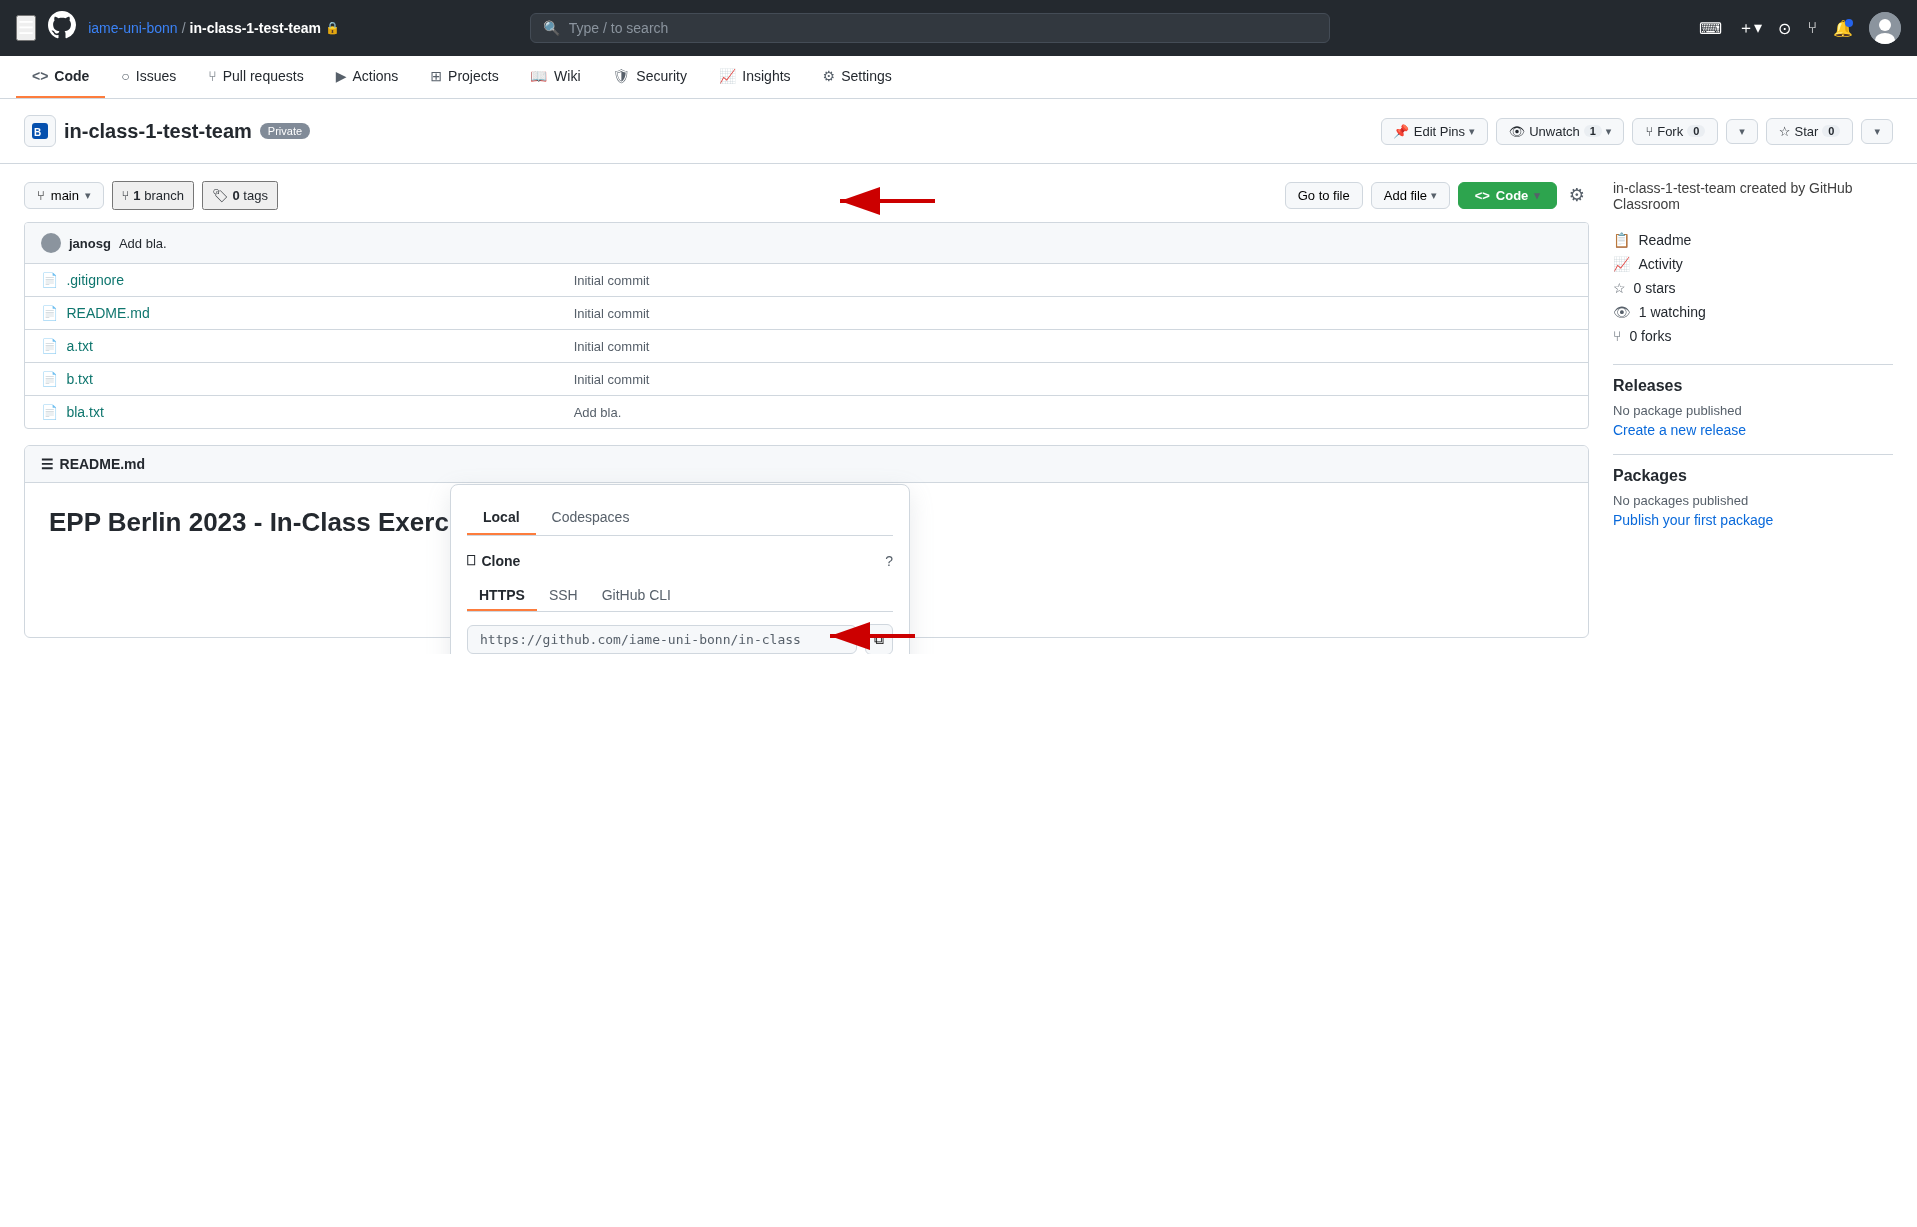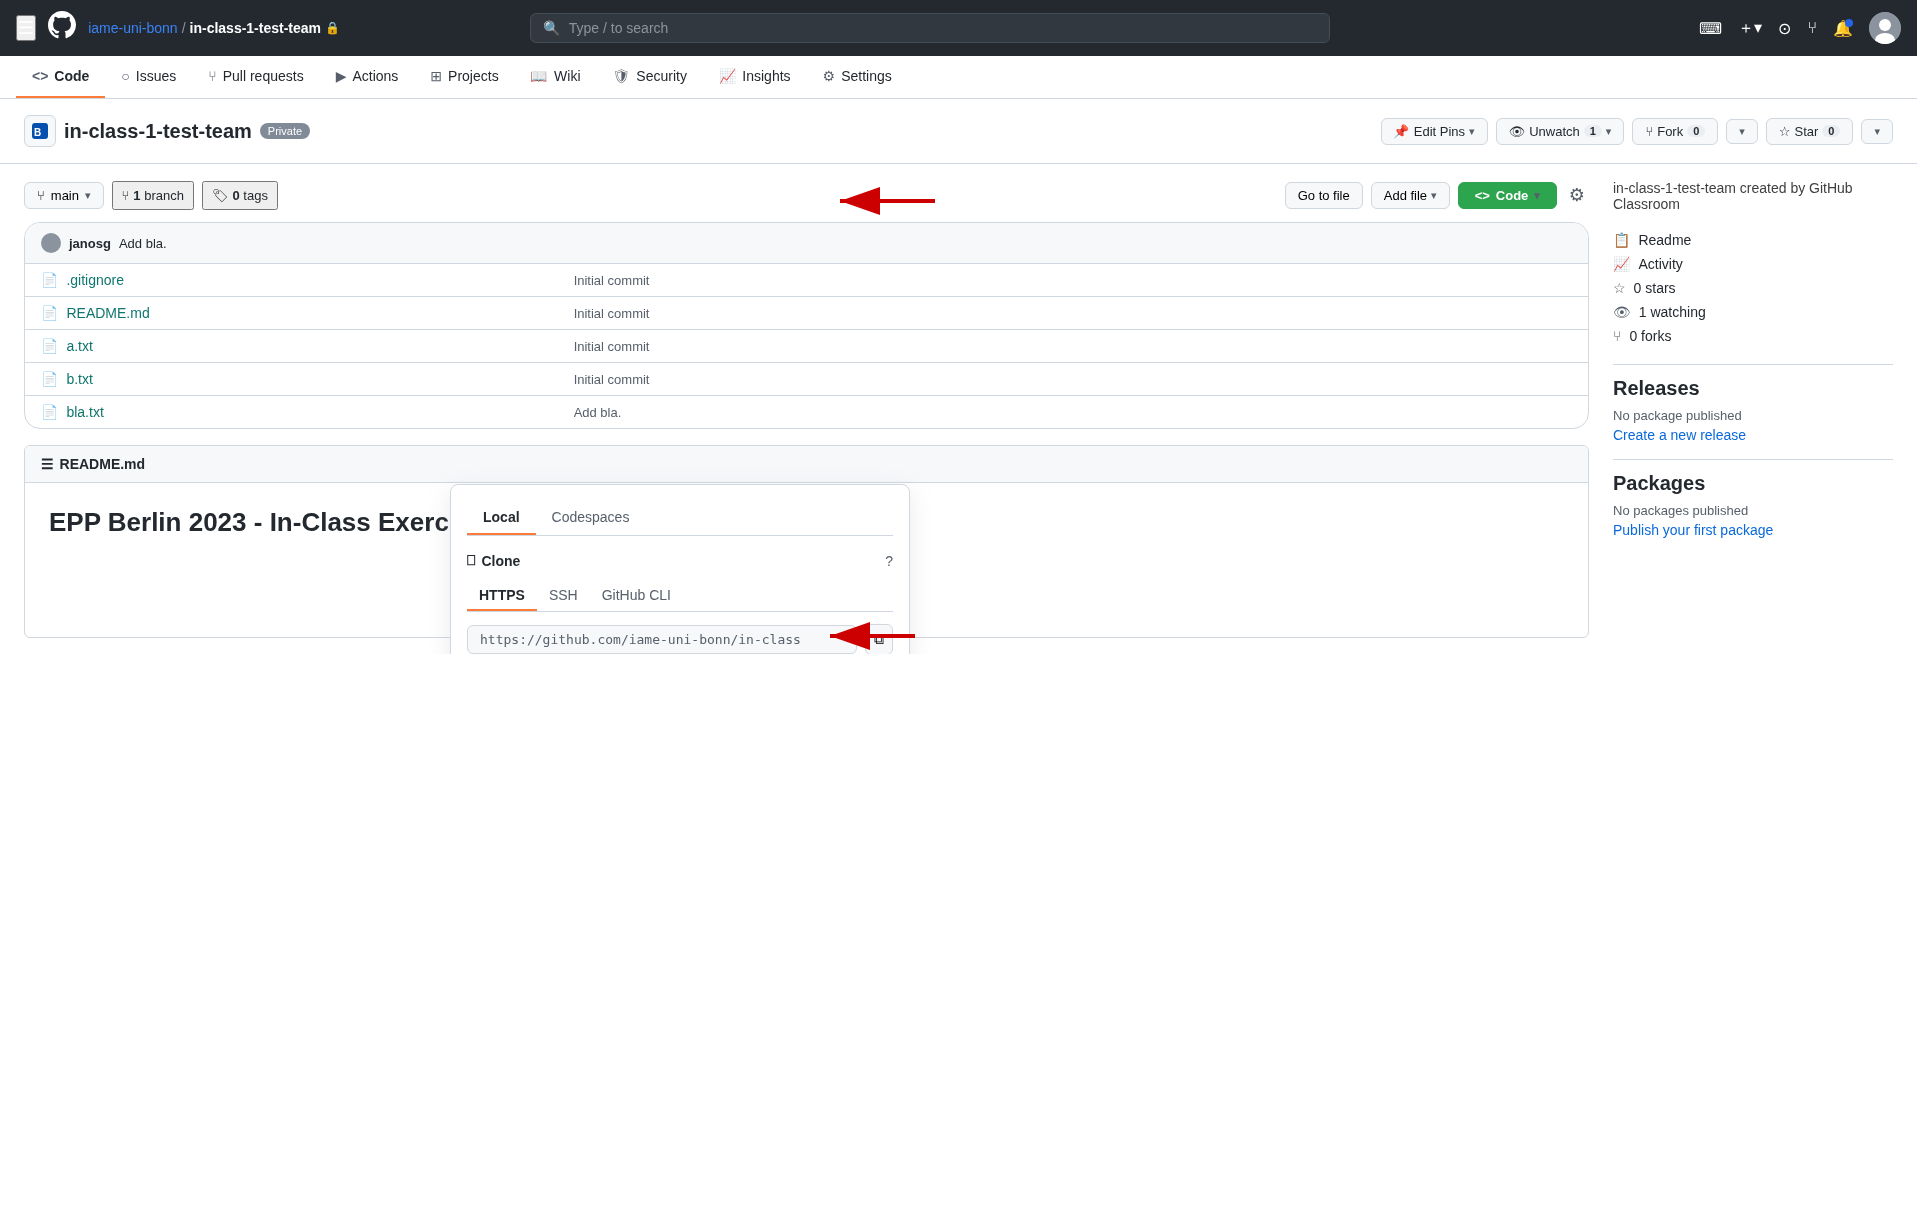--- a/index.html
+++ b/index.html
@@ -70,21 +70,21 @@
       font-size: 13px; cursor: pointer; font-weight: 500;
     }
     .branch-tag-btn { display: flex; align-items: center; gap: 4px; font-size: 13px; color: #24292f; cursor: pointer; padding: 5px 8px; }
     .spacer { flex: 1; }
     .go-to-file-btn { padding: 5px 12px; border: 1px solid #d0d7de; border-radius: 6px; background: #f6f8fa; font-size: 13px; cursor: pointer; }
     .add-file-btn { display: flex; align-items: center; gap: 4px; padding: 5px 12px; border: 1px solid #d0d7de; border-radius: 6px; background: #f6f8fa; font-size: 13px; cursor: pointer; }
     .code-green-btn { display: flex; align-items: center; gap: 6px; padding: 5px 16px; border: 1px solid #2da44e; border-radius: 6px; background: #2da44e; font-size: 13px; cursor: pointer; color: #fff; font-weight: 600; }
     .settings-icon-btn { background: none; border: none; cursor: pointer; color: #57606a; font-size: 18px; padding: 4px; }
 
     
-    .file-table { border: 1px solid #d0d7de; border-radius: 16px; overflow: hidden; margin-bottom: 16px; }
+    .file-table { border: 1px solid #d0d7de; border-radius: 4px; overflow: hidden; margin-bottom: 16px; }
     .commit-row { display: flex; align-items: center; gap: 8px; padding: 10px 16px; background: #f6f8fa; border-bottom: 1px solid #d0d7de; }
     .commit-avatar { width: 20px; height: 20px; border-radius: 50%; background: #8b949e; }
     .commit-author { font-weight: 600; font-size: 13px; }
     .commit-msg { font-size: 13px; color: #24292f; }
     .file-row { display: flex; align-items: center; padding: 8px 16px; border-bottom: 1px solid #d0d7de; gap: 8px; }
     .file-row:last-child { border-bottom: none; }
     .file-icon { color: #57606a; font-size: 14px; }
     .file-name { flex: 1; color: #0f766e; font-size: 14px; cursor: pointer; text-decoration: none; }
     .file-commit { flex: 2; color: #57606a; font-size: 13px; }
 
@@ -95,21 +95,21 @@
     .readme-title { font-size: 26px; font-weight: 700; margin-bottom: 12px; }
     .readme-subtitle { font-size: 20px; font-weight: 700; margin-bottom: 8px; display: flex; align-items: center; gap: 8px; flex-direction: column; }
 
     
     .sidebar-desc { color: #404040; font-size: 14px; margin-bottom: 16px; }
     .sidebar-section { margin-bottom: 16px; }
     .sidebar-item { display: flex; align-items: center; gap: 8px; padding: 4px 0; font-size: 14px; cursor: pointer; color: #24292f; }
     .sidebar-icon { color: #57606a; font-size: 14px; }
     .sidebar-link { color: #0969da; text-decoration: none; }
     .sidebar-divider { border: none; border-top: 1px solid #d0d7de; margin: 12px 0; }
-    .sidebar-heading { font-size: 20px; font-weight: 600; margin-bottom: 8px; }
+    .sidebar-heading { font-size: 16px; font-weight: 600; margin-bottom: 8px; }
     .sidebar-muted { color: #57606a; font-size: 13px; margin-bottom: 4px; }
     .clone-popover {
       position: absolute; top: 320px; left: 450px; z-index: 200;
       width: 460px; background: #fff; border: 1px solid #d0d7de; border-radius: 8px;
       box-shadow: 0 8px 24px rgba(140,149,159,.2); padding: 16px;
     }
     .popover-tabs { display: flex; border-bottom: 1px solid #d0d7de; margin-bottom: 16px; }
     .popover-tab { padding: 8px 16px; font-size: 14px; cursor: pointer; border-bottom: 2px solid transparent; color: #57606a; }
     .popover-tab.active { border-bottom: 2px solid #fd7c3c; color: #24292f; font-weight: 600; }
     .clone-header { display: flex; align-items: center; justify-content: space-between; margin-bottom: 12px; }

